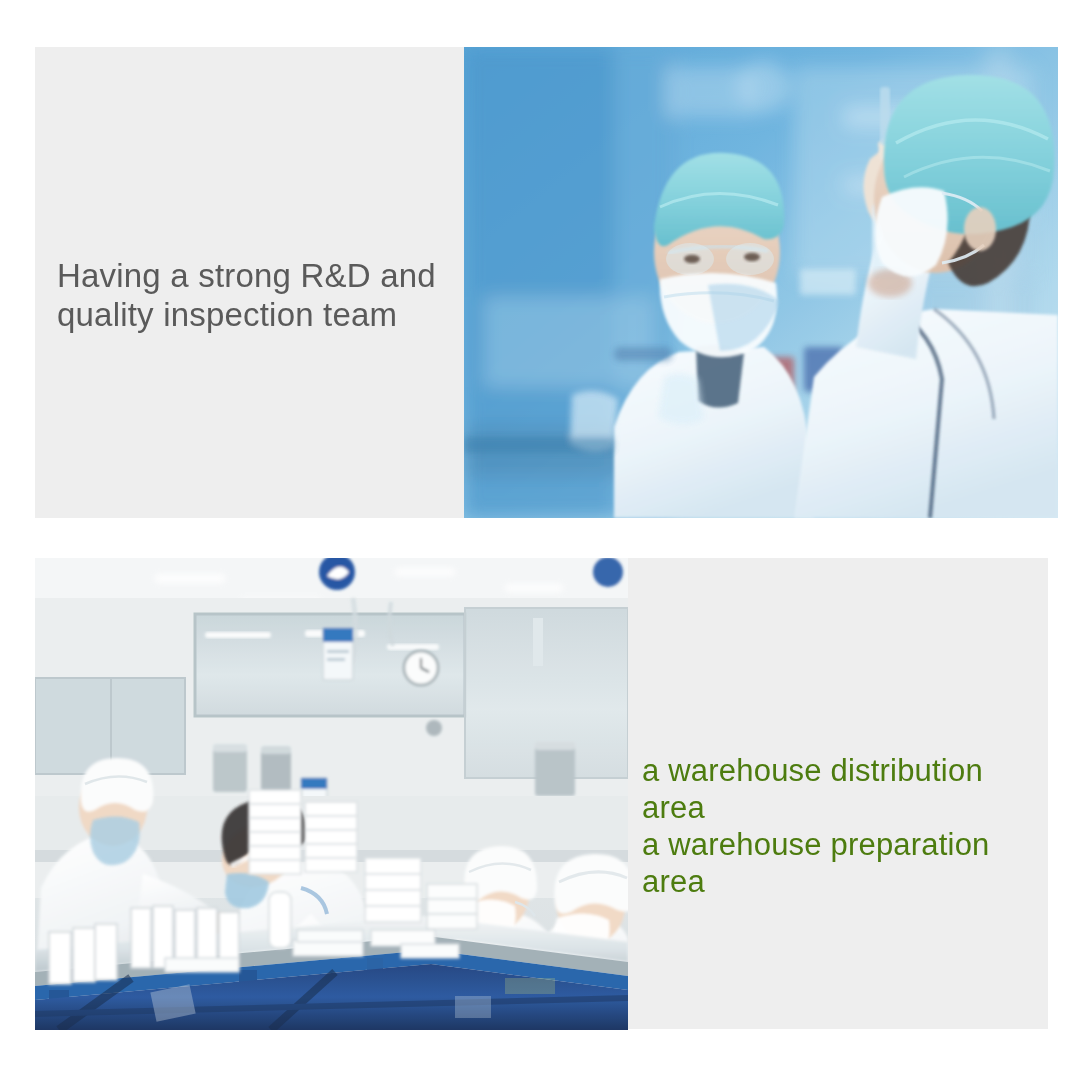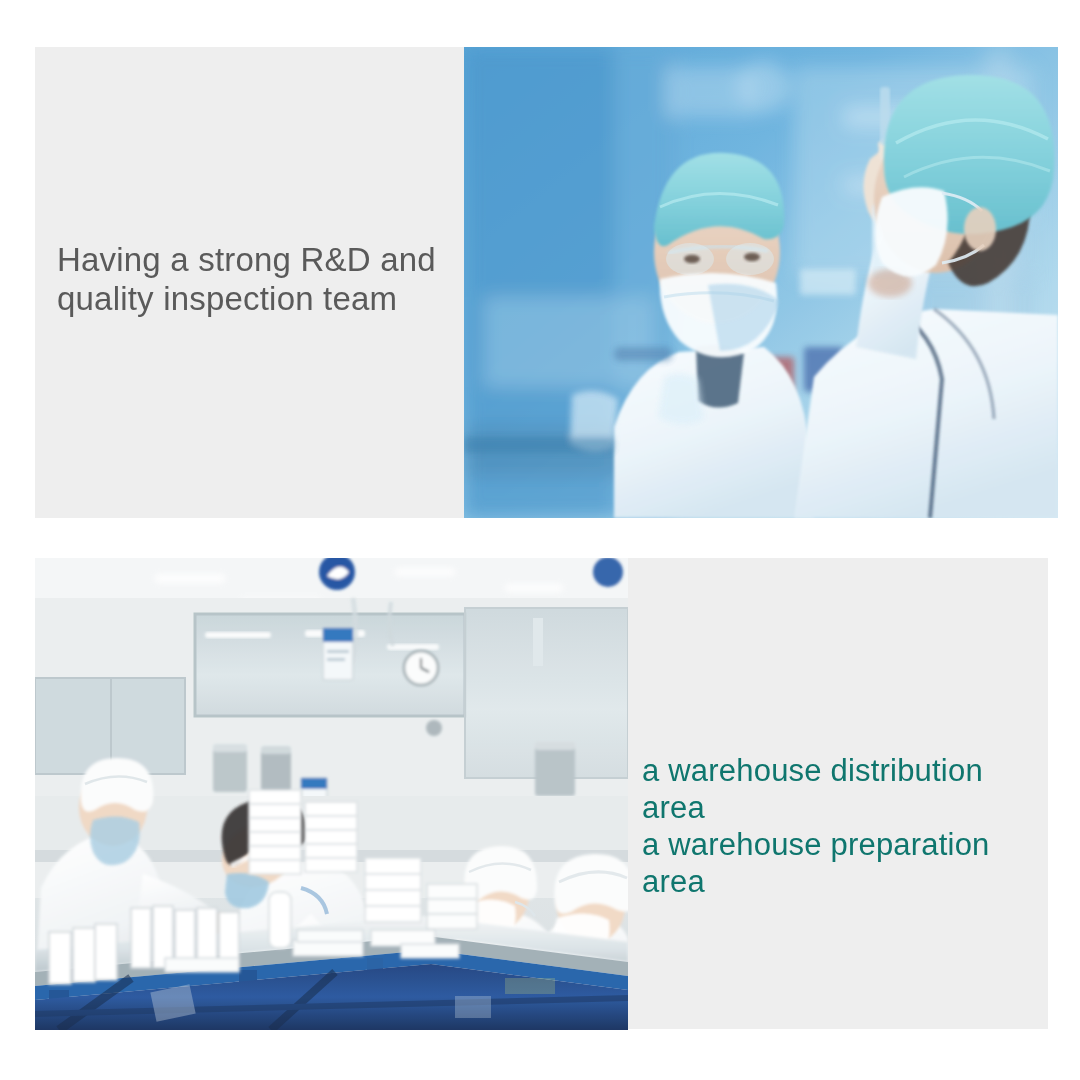--- a/index.html
+++ b/index.html
@@ -20,21 +20,21 @@
     position: absolute;
     left: 35px;
     top: 47px;
     width: 1023px;
     height: 471px;
     background: #eeeeee;
   }
   .caption-top {
     position: absolute;
     left: 57px;
-    top: 240px;
+    top: 256px;
     width: 400px;
     color: #5a5a5a;
     font-size: 33px;
     font-weight: 300;
     line-height: 39px;
     letter-spacing: 0.2px;
     white-space: pre-line;
   }
 
   .photo-top {
@@ -54,21 +54,21 @@
     top: 558px;
     width: 1013px;
     height: 471px;
     background: #eeeeee;
   }
   .caption-bottom {
     position: absolute;
     left: 642px;
     top: 752px;
     width: 400px;
-    color: #0f766e;
+    color: #4d7c0f;
     font-size: 31px;
     font-weight: 300;
     line-height: 37px;
     letter-spacing: 0.2px;
     white-space: pre-line;
   }
   .photo-bottom {
     position: absolute;
     left: 35px;
     top: 558px;

